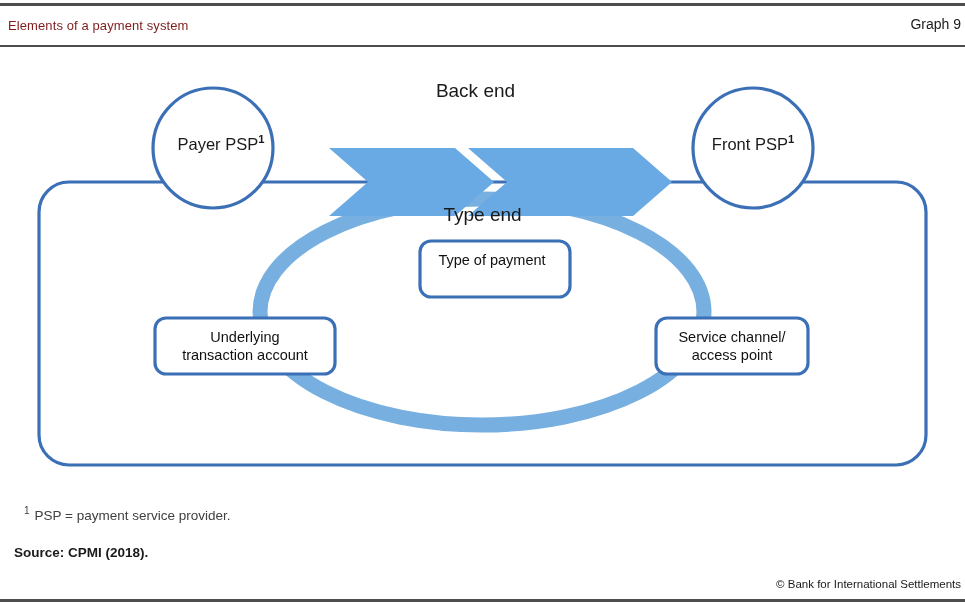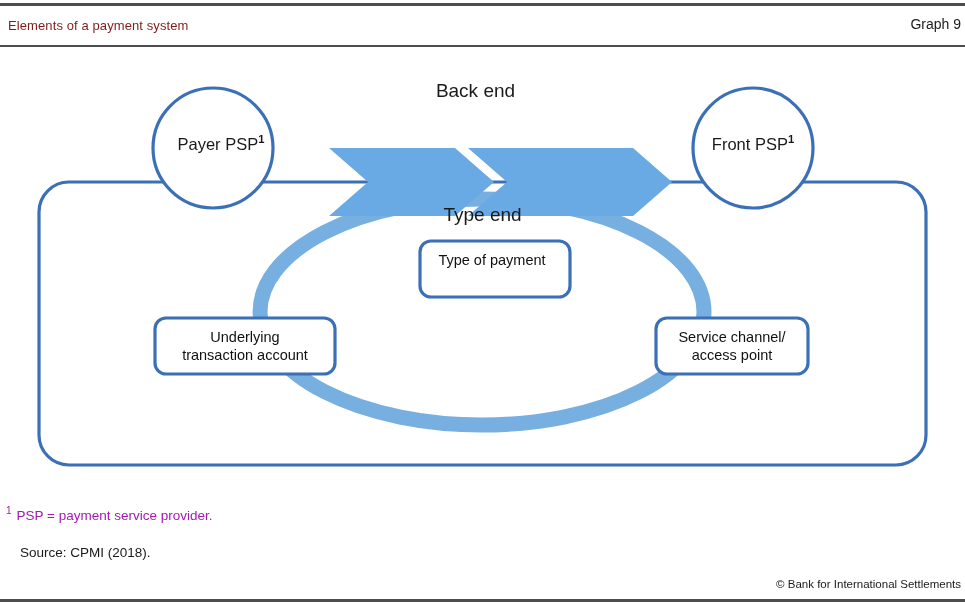--- a/index.html
+++ b/index.html
@@ -151,32 +151,33 @@
 
   
   .footnotes {
     position: absolute;
     left: 6px;
     top: 505px;
     width: 700px;
   }
   .footnote-1 {
     font-size: 13.5px;
-    color: #a21caf;
-    margin: 0 0 22px 0;
+    color: #404040;
+    margin: 0 0 22px 18px;
   }
   .footnote-1 .fn-mark {
     font-size: 10px;
     vertical-align: super;
     margin-right: 5px;
   }
   .footnote-source {
     font-size: 13.5px;
     color: #1a1a1a;
-    margin: 14px;
+    margin: 8px;
+    font-weight: bold;
   }
   .copyright {
     position: absolute;
     right: 4px;
     top: 578px;
     font-size: 11.5px;
     color: #1a1a1a;
     white-space: nowrap;
     margin-left: 44px;
   }

